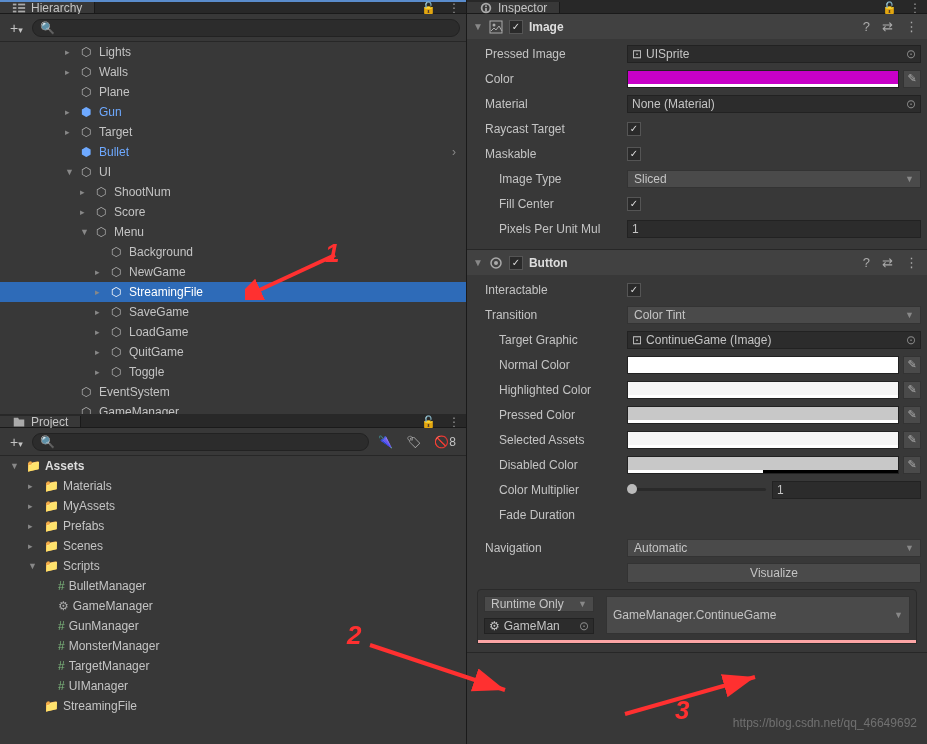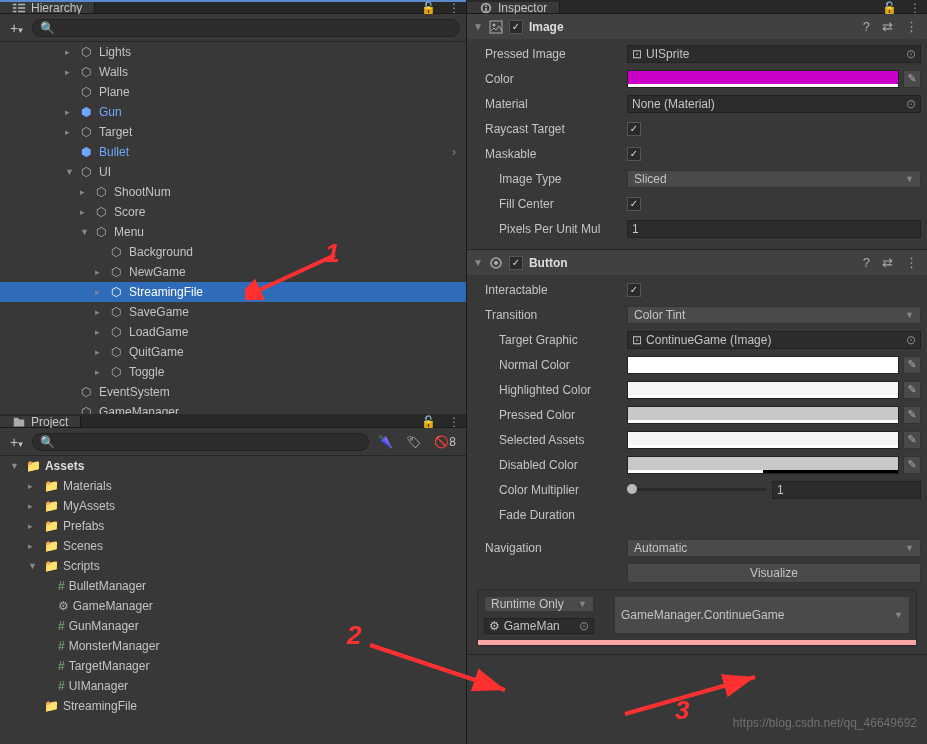--- a/index.html
+++ b/index.html
@@ -55,21 +55,21 @@
 .text-field { flex: 1; background: #2c2c2c; border: 1px solid #222; height: 18px; padding: 0 4px; display: flex; align-items: center; }
 .dropdown { flex: 1; background: #4a4a4a; border: 1px solid #333; height: 18px; padding: 0 6px; display: flex; align-items: center; }
 .dropdown .dd-arrow { margin-left: auto; color: #888; font-size: 9px; }
 .slider { flex: 1; display: flex; align-items: center; gap: 6px; }
 .slider-track { flex: 1; height: 3px; background: #2a2a2a; border-radius: 2px; position: relative; }
 .slider-thumb { position: absolute; width: 10px; height: 10px; border-radius: 50%; background: #bbb; top: -4px; left: 0; }
 .slider-val { width: 58px; }
 .wide-btn { flex: 1; background: #4a4a4a; border: 1px solid #333; height: 20px; display: flex; align-items: center; justify-content: center; cursor: pointer; }
 .event-block { border: 1px solid #2a2a2a; margin: 4px 4px 0 4px; background: #363636; border-radius: 4px 4px 0 0;}
 .event-header { background: #3d3d3d; padding: 4px 8px; border-bottom: 1px solid #2a2a2a; }
-.event-body { padding: 6px; display: flex; gap: 20px; border-bottom: 5px solid #fca5a5;}
+.event-body { padding: 6px; display: flex; gap: 12px; border-bottom: 3px solid #fca5a5;}
 .event-col { flex: 1; display: flex; flex-direction: column; gap: 6px; }
 
 .folder-icon { color: #b0b0b0; }
 .script-icon { color: #7db77d; }
 .gear-icon { color: #aaa; }
 
 .annotation { position: absolute; pointer-events: none; z-index: 100; }
 .ann-num { color: #ff3030; font-size: 26px; font-style: italic; font-weight: bold; position: absolute; }
 
 .watermark { position: absolute; right: 10px; bottom: 14px; color: #888; font-size: 12px; opacity: .7; }

